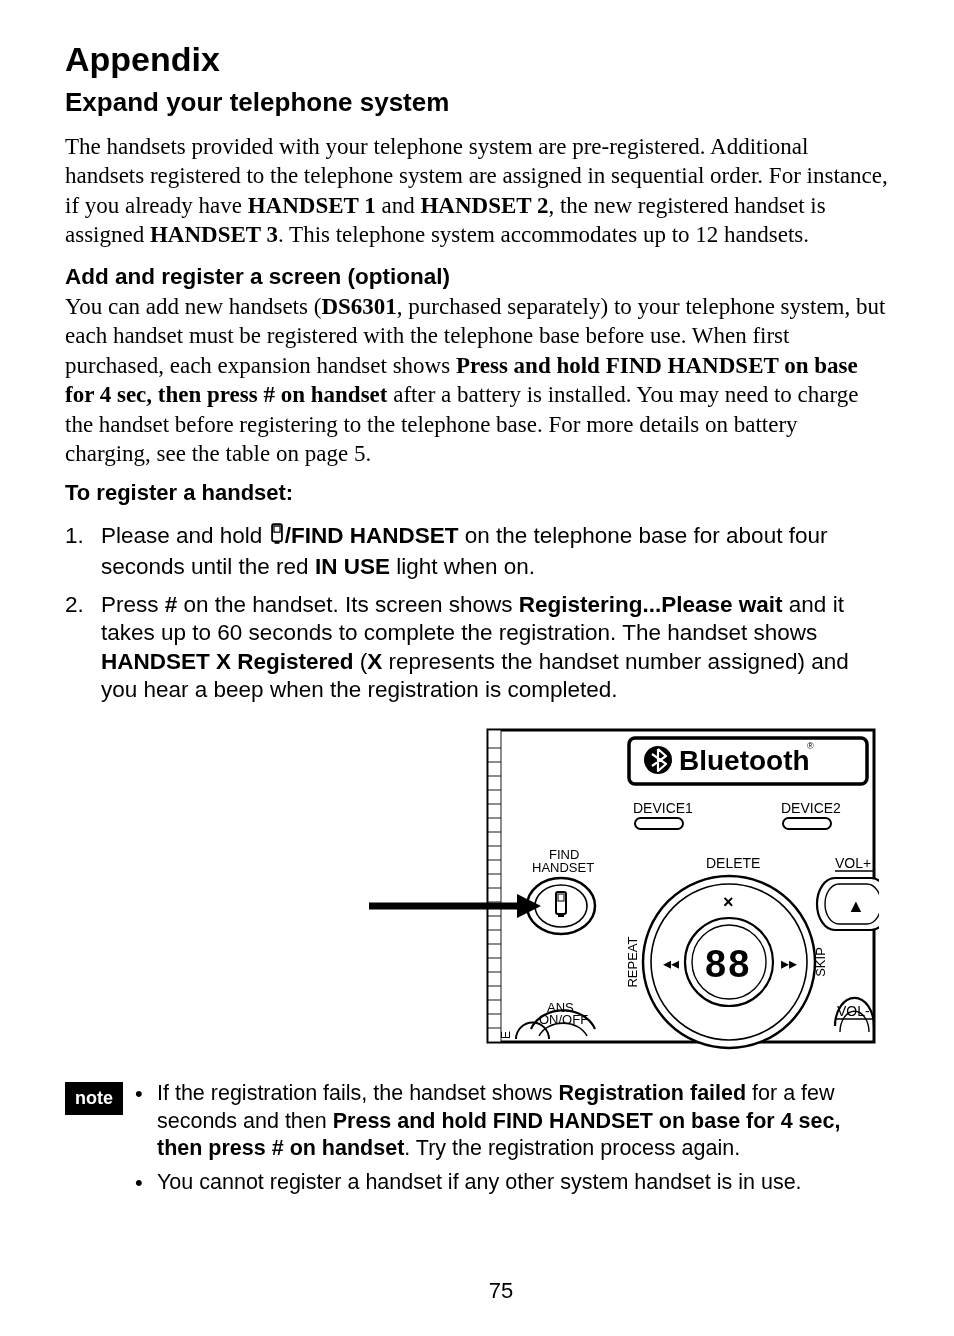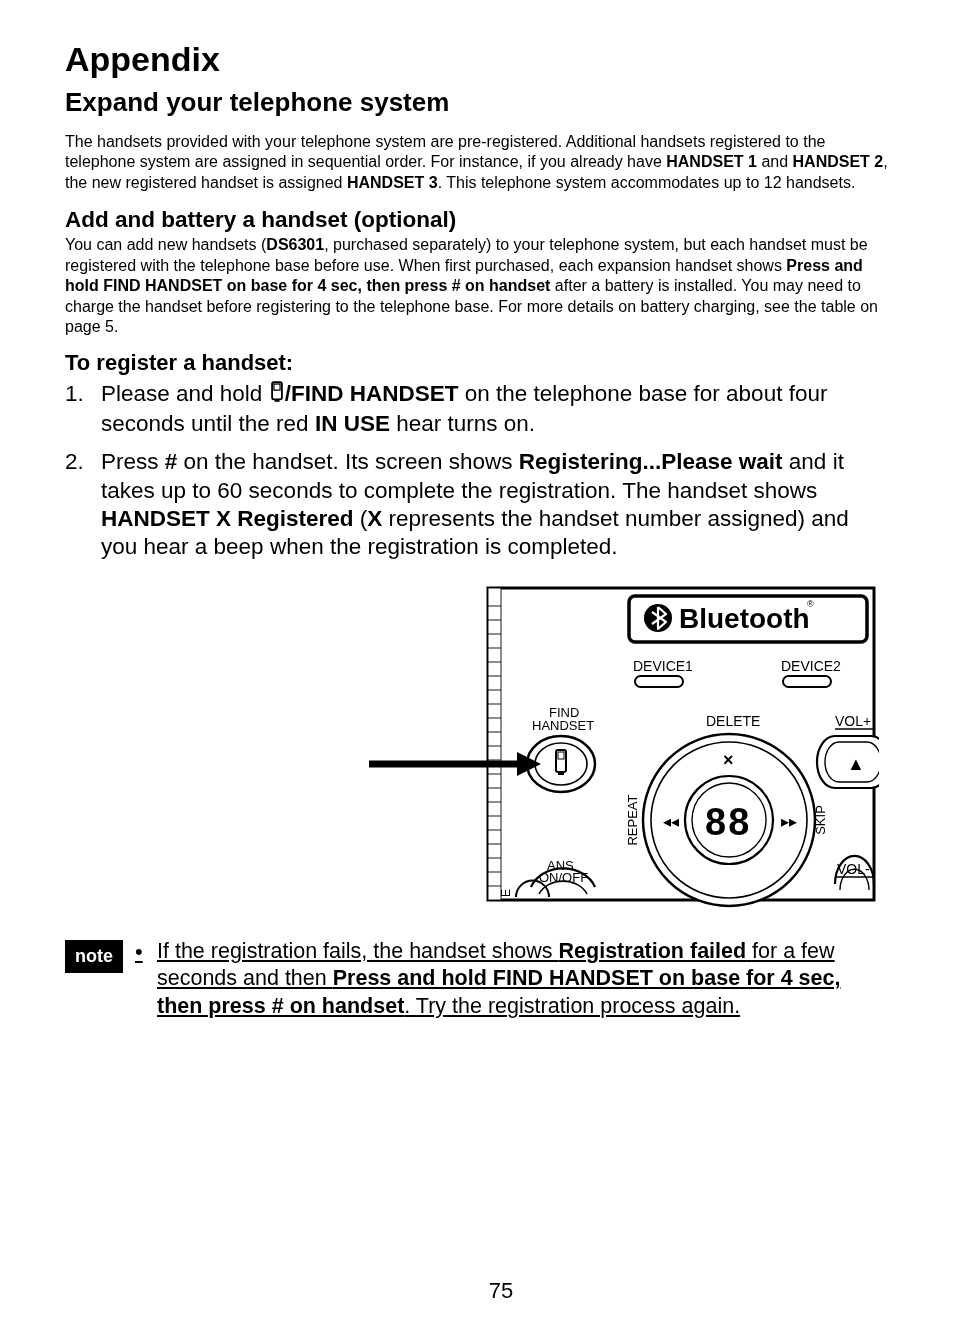--- a/index.html
+++ b/index.html
@@ -7,65 +7,65 @@
     font-family: Arial, Helvetica, sans-serif;
     width: 954px;
     height: 1336px;
     background: #fff;
     color: #000;
     padding: 40px 65px 40px 65px;
     position: relative;
   }
   .h1 { font-size: 34px; font-weight: bold; margin-bottom: 8px; }
   .h2 { font-size: 26px; font-weight: bold; margin-bottom: 14px; margin-top: 2px; }
-  .body-text { font-size: 16px; line-height: 1.28; margin-bottom: 12px; }
+  .body-text { font-size: 23px; line-height: 1.28; margin-bottom: 12px; font-family: Liberation Serif, serif; }
   .h3 { font-size: 22.5px; font-weight: bold; margin-top: 14px; margin-bottom: 2px; }
-  .h4 { font-size: 22px; font-weight: bold; margin-top: 10px; margin-bottom: 4px; }
+  .h4 { font-size: 22px; font-weight: bold; margin-top: 10px; margin-bottom: 16px; }
   .bold { font-weight: bold; }
   ol.steps { list-style: none; padding-left: 0; }
   ol.steps li { font-size: 22.5px; line-height: 1.26; margin-bottom: 10px; display:flex; }
   ol.steps li .num { width:36px; flex-shrink:0; }
   ol.steps li .txt { flex:1; }
   ol.steps .icon-inline { display:inline-block; vertical-align:-2px; }
   .figure-wrap { text-align: right; margin-top: 22px; margin-bottom: 18px; padding-right:10px; }
   .figure-wrap svg { display:inline-block; }
   .note-row { display:flex; align-items:flex-start; gap:12px; margin-top:4px; }
   .note-badge { background:#000; color:#fff; font-weight:bold; font-size:18px; padding:6px 10px; flex-shrink:0; margin-top:2px; }
   ul.note-list { list-style:none; padding-left:0; flex:1; }
-  ul.note-list li { font-size:21.5px; line-height:1.28; display:flex; margin-bottom:6px;text-decoration:underline; }
+  ul.note-list li { font-size:21.5px; line-height:1.28; display:flex; margin-bottom:6px; }
   ul.note-list li::before { content:"•"; width:22px; flex-shrink:0; font-size:22px; }
   .page-num { position:absolute; bottom:32px; width:100%; left:0; text-align:center; font-size:22px;margin-left:24px; }
   
   .handset-icon { width:16px; height:22px; }
 </style>
 </head>
 <body>
 
 <div class="h1">Appendix</div>
 
 <div class="h2">Expand your telephone system</div>
 <p class="body-text">
   <span>The handsets provided with your telephone system are pre-registered. Additional handsets registered to the telephone system are assigned in sequential order. For instance, if you already have </span><span class="bold">HANDSET 1</span><span> and </span><span class="bold">HANDSET 2</span><span>, the new registered handset is assigned </span><span class="bold">HANDSET 3</span><span>. This telephone system accommodates up to 12 handsets.</span>
 </p>
 
-<div class="h3">Add and battery a handset (optional)</div>
+<div class="h3">Add and register a screen (optional)</div>
 <p class="body-text">
   <span>You can add new handsets (</span><span class="bold">DS6301</span><span>, purchased separately) to your telephone system, but each handset must be registered with the telephone base before use. When first purchased, each expansion handset shows </span><span class="bold">Press and hold FIND HANDSET on base for 4 sec, then press # on handset</span><span> after a battery is installed. You may need to charge the handset before registering to the telephone base. For more details on battery charging, see the table on page 5.</span>
 </p>
 
 <div class="h4">To register a handset:</div>
 <ol class="steps">
   <li>
     <span class="num">1.</span>
     <span class="txt">
       <span>Please and hold </span><span class="icon-inline"><svg class="handset-icon" viewBox="0 0 12 18">
             <rect x="2" y="1" width="8" height="14" rx="1.5" fill="none" stroke="#000" stroke-width="1.5"></rect>
             <rect x="3.5" y="2.5" width="5" height="5" fill="none" stroke="#000" stroke-width="1"></rect>
             <rect x="4" y="15" width="4" height="2" fill="#000"></rect>
-          </svg></span><span class="bold">/FIND HANDSET</span><span> on the telephone base for about four seconds until the red </span><span class="bold">IN USE</span><span> hear turns on.</span>
+          </svg></span><span class="bold">/FIND HANDSET</span><span> on the telephone base for about four seconds until the red </span><span class="bold">IN USE</span><span> light when on.</span>
     </span>
   </li>
   <li>
     <span class="num">2.</span>
     <span class="txt">
       <span>Press </span><span class="bold">#</span><span> on the handset. Its screen shows </span><span class="bold">Registering...Please wait</span><span> and it takes up to 60 seconds to complete the registration. The handset shows </span><span class="bold">HANDSET X Registered</span><span> (</span><span class="bold">X</span><span> represents the handset number assigned) and you hear a beep when the registration is completed.</span>
     </span>
   </li>
 </ol>
 
@@ -169,16 +169,19 @@
 </div>
 
 <div class="note-row">
   <div class="note-badge">note</div>
   <ul class="note-list">
     <li>
       <span>
         <span>If the registration fails, the handset shows </span><span class="bold">Registration failed</span><span> for a few seconds and then </span><span class="bold">Press and hold FIND HANDSET on base for 4 sec, then press # on handset</span><span>. Try the registration process again.</span>
       </span>
     </li>
+    <li>
+      <span>You cannot register a handset if any other system handset is in use.</span>
+    </li>
   </ul>
 </div>
 
 <div class="page-num">75</div>
 
 </body></html>

